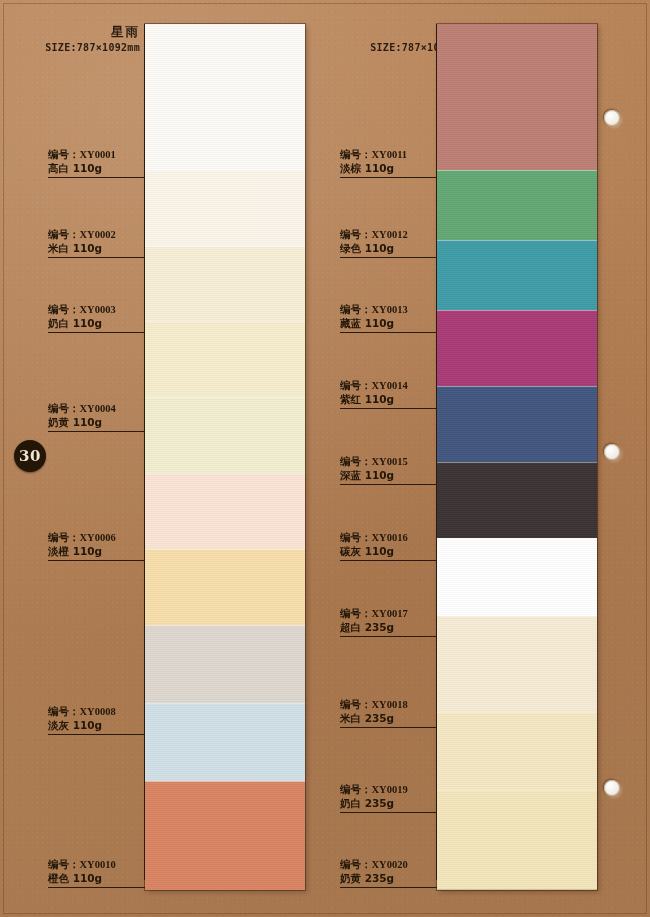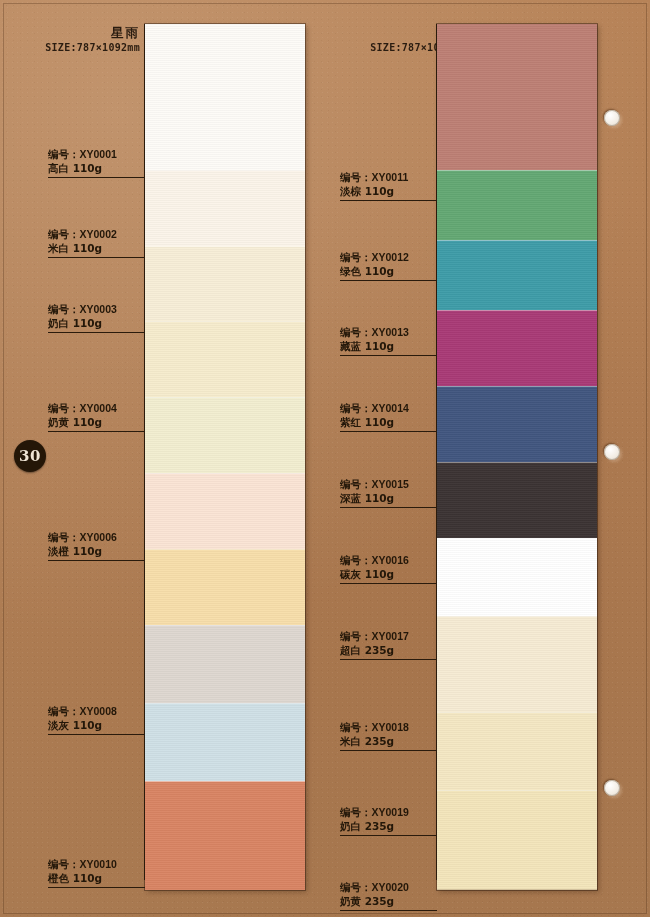--- a/index.html
+++ b/index.html
@@ -30,21 +30,21 @@
     content:"";position:absolute;left:3px;top:3px;right:3px;bottom:3px;
     border:1px solid rgba(70,40,18,.30);pointer-events:none;
   }
 
   .col{position:absolute;top:0;}
   .col-left{left:0;width:325px;height:917px;}
   .col-right{left:325px;width:325px;height:917px;}
 
   .hdr{position:absolute;text-align:right;line-height:1.15;color:#2a1c10;}
   .hdr .brand{font-size:12.5px;font-weight:700;letter-spacing:2px;
-    font-family:Liberation Serif, serif;}
+    font-family:Liberation Mono, monospace;}
   .hdr .size{font-size:10px;font-weight:700;letter-spacing:.3px;margin-top:2px;
     font-family:"DejaVu Sans Mono","Liberation Mono",monospace;}
   .hdr-left{left:0;top:26px;width:140px;padding-right:8px;}
   .hdr-right{left:325px;top:26px;width:140px;padding-right:8px;}
 
   
   .stack{position:absolute;overflow:hidden;
     box-shadow:0 0 0 1px rgba(45,25,10,.45), 2px 2px 5px rgba(40,20,5,.30);}
   .stack-left{left:145px;top:24px;width:160px;height:866px;}
   .stack-right{left:437px;top:24px;width:160px;height:866px;}
@@ -56,26 +56,26 @@
     opacity:.85;pointer-events:none;
   }
   .sw.top-edge::before{
     content:"";position:absolute;left:0;right:0;top:0;height:1px;
     background:rgba(255,255,255,.45);
   }
 
   
   .lbl{position:absolute;color:#231709;line-height:1.25;}
   .lbl .l1{font-size:10.5px;font-weight:700;white-space:nowrap;
-    font-family:Liberation Sans, sans-serif;}
+    font-family:Liberation Serif, serif;}
   .lbl .l2{font-size:10.5px;font-weight:700;white-space:nowrap;margin-top:1px;
     font-family:"DejaVu Sans",sans-serif;}
   .lbl .rule{height:0;border-top:1.4px solid #2a1b0c;margin-top:2px;}
   .lbl-left{left:48px;width:97px;text-align:left;}
-  .lbl-right{left:340px;width:97px;text-align:left;margin-top:23px;}
+  .lbl-right{left:340px;width:97px;text-align:left;}
   
   .tick{position:absolute;width:0;border-left:1.2px solid #2a1b0c;}
 
   
   .pageno{
     position:absolute;left:14px;top:440px;width:32px;height:32px;border-radius:50%;
     background:#241607;color:#efe4d4;display:flex;align-items:center;
     justify-content:center;font-size:15px;font-weight:700;letter-spacing:.5px;
     font-family:"DejaVu Serif","Liberation Serif",serif;
     box-shadow:0 1px 2px rgba(0,0,0,.45);

